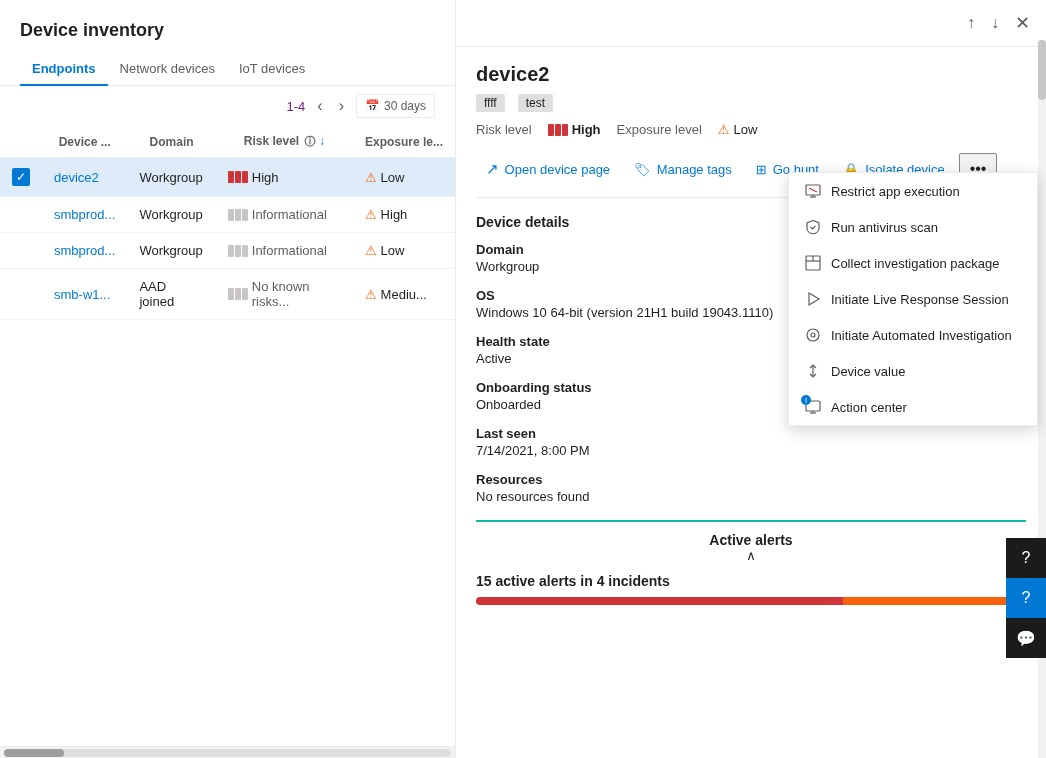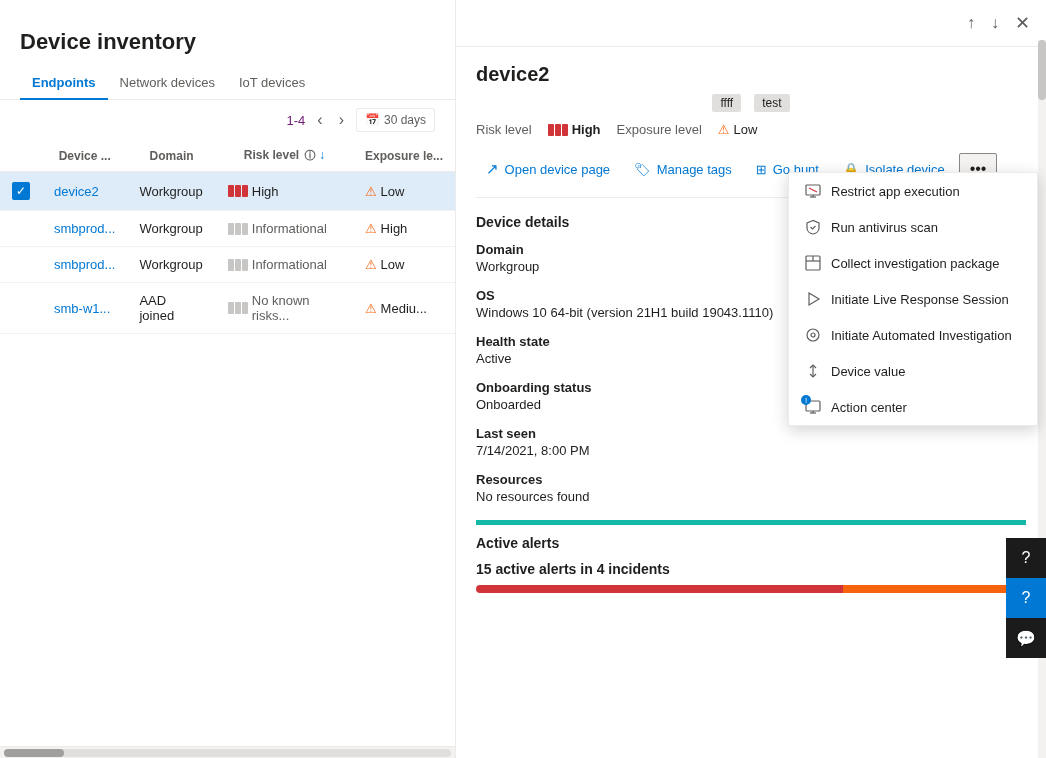--- a/index.html
+++ b/index.html
@@ -3,21 +3,21 @@
   <meta charset="utf-8">
   <style>
     * { box-sizing: border-box; margin: 0; padding: 0; }
     body { font-family: 'Segoe UI', Arial, sans-serif; font-size: 13px; background: #fff; color: #201f1e; overflow: hidden; }
     
     .layout { display: flex; height: 758px; width: 1046px; position: relative; }
     
     
     .left-panel { width: 456px; background: #fff; border-right: 1px solid #edebe9; display: flex; flex-direction: column; flex-shrink: 0; }
     
-    .page-title { font-size: 22px; font-weight: 600; padding: 20px 20px 12px 20px; color: #201f1e; margin-top: 9px; }
+    .page-title { font-size: 18px; font-weight: 600; padding: 20px 20px 12px 20px; color: #201f1e; }
     
     .tabs { display: flex; border-bottom: 1px solid #edebe9; padding: 0 20px; gap: 0; }
     .tab { padding: 8px 12px; font-size: 13px; cursor: pointer; color: #605e5c; border-bottom: 2px solid transparent; margin-bottom: -1px; }
     .tab.active { color: #0078d4; border-bottom: 2px solid #0078d4; font-weight: 600; }
     
     .toolbar { display: flex; align-items: center; padding: 8px 20px; gap: 8px; justify-content: flex-end; }
     .pagination { font-size: 13px; color: #701a75; }
     .nav-btn { background: none; border: none; cursor: pointer; color: #605e5c; font-size: 16px; padding: 2px 4px; }
     .date-btn { display: flex; align-items: center; gap: 4px; border: 1px solid #edebe9; padding: 4px 8px; border-radius: 2px; cursor: pointer; font-size: 12px; color: #605e5c; background: #fff; }
     
@@ -53,21 +53,21 @@
     .right-panel { flex: 1; background: #fff; display: flex; flex-direction: column; position: relative; overflow: hidden; }
     
     .panel-header { display: flex; justify-content: flex-end; padding: 8px 12px; gap: 8px; border-bottom: 1px solid #edebe9; }
     .panel-nav-btn { background: none; border: none; cursor: pointer; color: #605e5c; font-size: 16px; padding: 4px; }
     .close-btn { background: none; border: none; cursor: pointer; color: #605e5c; font-size: 18px; padding: 4px; }
     
     .panel-content { flex: 1; overflow-y: auto; padding: 16px 20px; }
     
     .device-name { font-size: 20px; font-weight: 600; margin-bottom: 8px; }
     
-    .tags { display: flex; gap: 13px; margin-bottom: 10px; justify-content: center; }
+    .tags { display: flex; gap: 13px; margin-bottom: 10px; }
     .tag { background: #e1dfdd; color: #201f1e; padding: 2px 8px; border-radius: 2px; font-size: 12px; }
     
     .risk-row { display: flex; align-items: center; gap: 16px; margin-bottom: 16px; font-size: 13px; }
     .risk-label { color: #605e5c; }
     .risk-value { font-weight: 600; color: #201f1e; }
     .exposure-label { color: #605e5c; }
     
     .action-bar { display: flex; align-items: center; gap: 0; border-bottom: 1px solid #edebe9; padding-bottom: 12px; margin-bottom: 16px; flex-wrap: wrap; gap: 4px; }
     .action-btn { display: flex; align-items: center; gap: 6px; background: none; border: none; cursor: pointer; color: #0078d4; font-size: 13px; padding: 6px 10px; border-radius: 2px; }
     .more-btn { display: flex; align-items: center; justify-content: center; background: none; border: 1px solid #8a8886; cursor: pointer; color: #201f1e; padding: 6px 10px; border-radius: 2px; font-size: 16px; position: relative; }
@@ -79,21 +79,21 @@
     .detail-label { font-weight: 600; font-size: 13px; color: #201f1e; margin-bottom: 2px; }
     .detail-value { font-size: 13px; color: #201f1e; }
     
     
     .dropdown-menu { position: absolute; top: 172px; right: 8px; background: #fff; border: 1px solid #edebe9; box-shadow: 0 4px 16px rgba(0,0,0,0.18); z-index: 100; width: 250px; border-radius: 2px; }
     .dropdown-item { display: flex; align-items: center; gap: 10px; padding: 10px 16px; cursor: pointer; font-size: 13px; color: #201f1e; }
     .dropdown-icon { width: 16px; height: 16px; display: flex; align-items: center; justify-content: center; flex-shrink: 0; }
     
     
     .alerts-section { margin-top: 16px; }
-    .alerts-header { display: flex; align-items: center; justify-content: space-between; padding: 10px 0; border-top: 5px solid #14b8a6; cursor: pointer; }
+    .alerts-header { display: flex; align-items: center; justify-content: space-between; padding: 10px 0; border-top: 2px solid #14b8a6; cursor: pointer; flex-direction: column; }
     .alerts-title { font-size: 14px; font-weight: 600; }
     .alerts-count { font-size: 14px; font-weight: 600; margin-bottom: 8px; }
     .alert-bar-container { display: flex; height: 8px; border-radius: 4px; overflow: hidden; margin-top: 8px; }
     .alert-bar-red { background: #d13438; flex: 2; }
     .alert-bar-orange { background: #f7630c; flex: 1; }
     
     
     .floating-buttons { position: absolute; right: 0; bottom: 100px; display: flex; flex-direction: column; gap: 0; }
     .float-btn { width: 40px; height: 40px; background: #1b1b1b; display: flex; align-items: center; justify-content: center; cursor: pointer; color: #fff; font-size: 16px; }
     .float-btn.light { background: #0078d4; }

